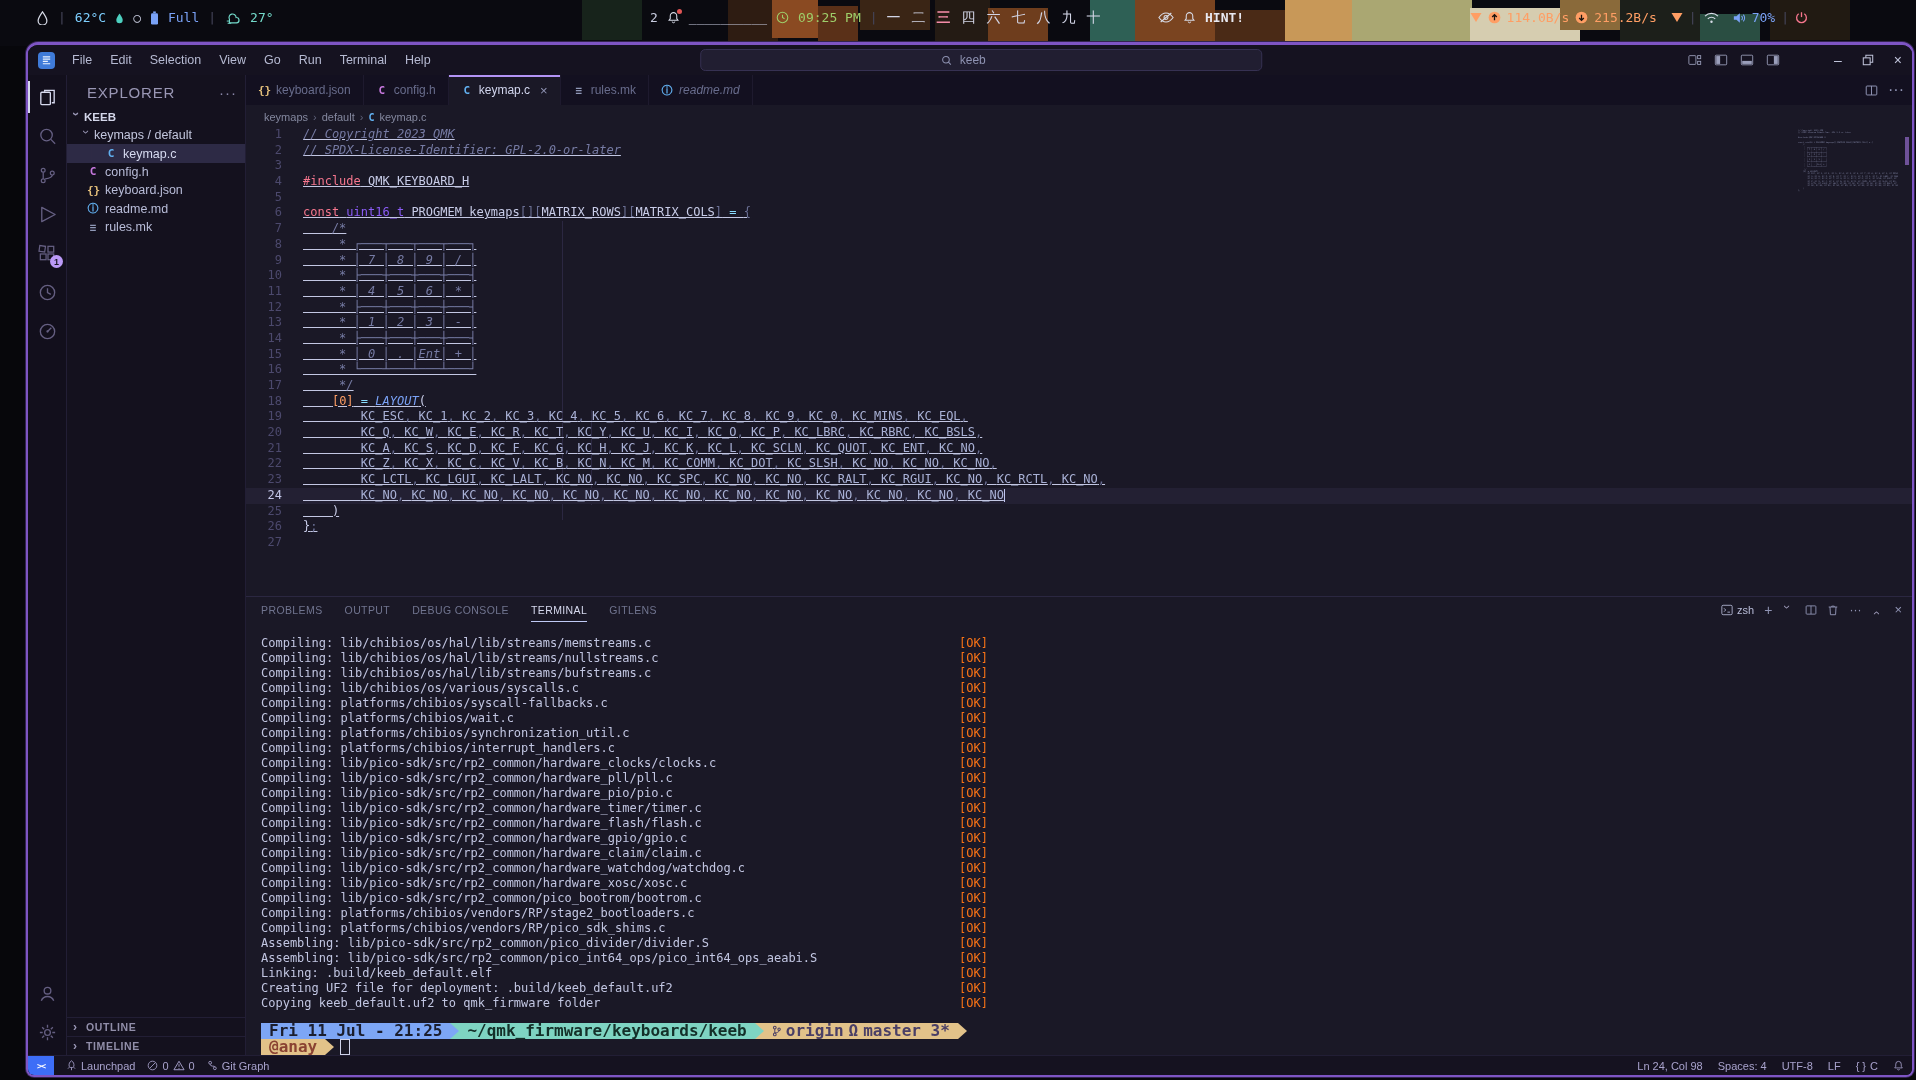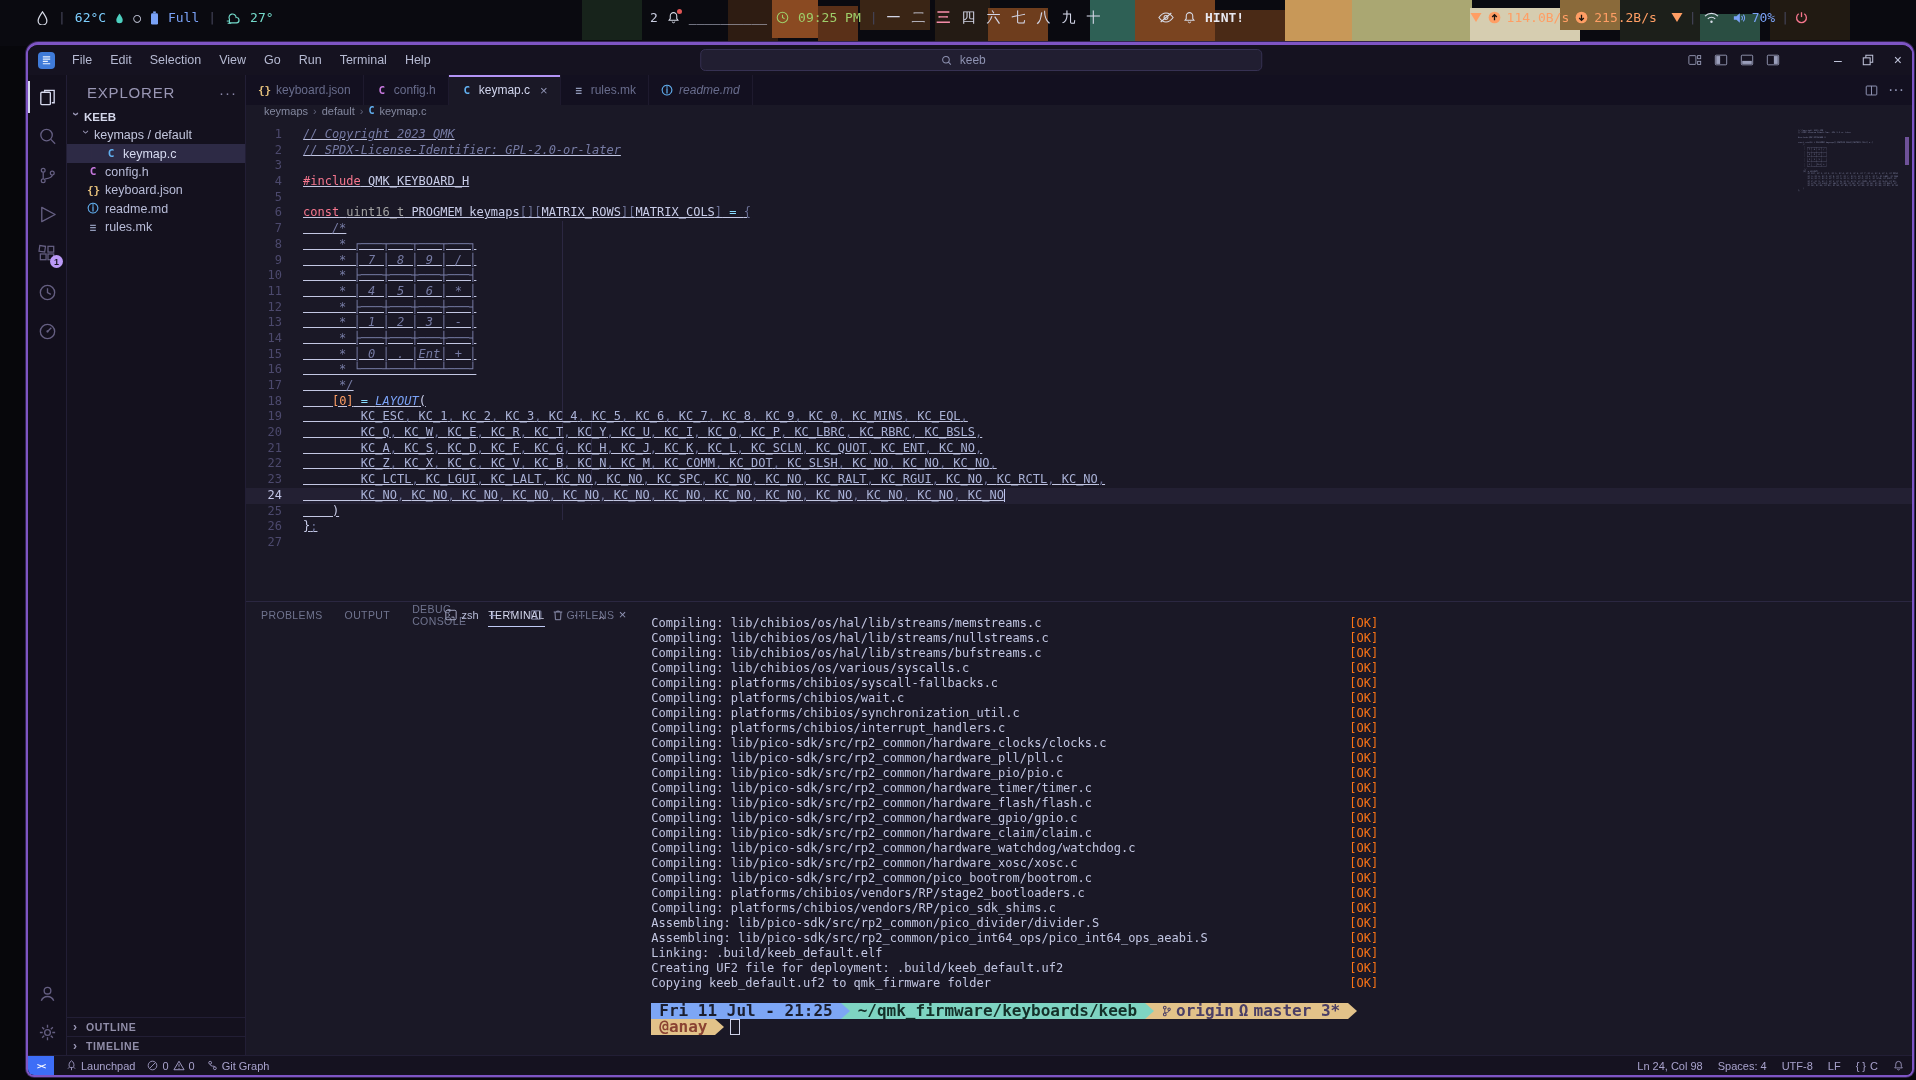--- a/index.html
+++ b/index.html
@@ -67,46 +67,46 @@
   
   .main{flex:1;display:flex;flex-direction:column;min-width:0;background:#1a1826;}
   .tabbar{height:30px;flex:0 0 30px;background:#131020;display:flex;align-items:stretch;position:relative;}
   .tab{display:flex;align-items:center;gap:6px;padding:0 12px;font-size:12px;color:#686c8c;background:#131020;
        border-right:1px solid #1e1a2e;cursor:default;}
   .tab .tlabel{white-space:nowrap;}
   .tab.active{background:#1a1826;color:#d2d6ee;box-shadow:inset 0 2px 0 #b394f5;}
   .tab.preview .tlabel{font-style:italic;}
   .tclose{color:#9094b4;margin-left:4px;font-size:13px;}
   .tabactions{position:absolute;right:8px;top:0;height:30px;display:flex;align-items:center;gap:10px;color:#9094b4;}
-  .crumbs{height:18px;flex:0 0 18px;display:flex;align-items:flex-start;gap:5px;padding-left:18px;font-size:11px;color:#84889f;background:#1a1826;}
+  .crumbs{height:18px;flex:0 0 18px;display:flex;align-items:flex-end;gap:5px;padding-left:18px;font-size:11px;color:#84889f;background:#1a1826;}
   .crumbs .sep{color:#5f627a;}
   .crumbs .cic{color:#61afef;font-weight:bold;font-family:"DejaVu Sans Mono",monospace;font-size:10px;}
   
   .codearea{flex:1;position:relative;overflow:hidden;padding-top:4px;font-family:"DejaVu Sans Mono",monospace;font-size:12px;line-height:15.7px;}
   .cl{display:flex;height:15.7px;position:relative;}
   .cl .ln{flex:0 0 36px;text-align:right;color:#4c496d;margin-right:21px;user-select:none;}
   .cl.cur{background:#232033;}
   .cl.cur .ln{color:#c3c6e8;}
   .ct{white-space:pre;color:#c3c7e3;text-decoration:underline;}
   .tk-cm{color:#767ba4;font-style:italic;}
   .tk-kw{color:#f7768e;}
-  .tk-ty{color:#a3a3a3;}
+  .tk-ty{color:#8b5cf6;}
   .tk-pl{color:#c8cce8;}
   .tk-pn{color:#6a6f94;}
   .tk-op{color:#89ddff;}
   .tk-nm{color:#ff9e64;}
   .tk-fn{color:#7aa2f7;font-style:italic;}
   .tk-kc{color:#a9b1d6;}
   .cursor{display:inline-block;width:1.5px;height:13px;background:#c0c5f0;vertical-align:text-bottom;}
   .iguide{position:absolute;width:1px;background:#2b2741;}
   .minimap{position:absolute;top:4px;right:14px;width:100px;height:90px;overflow:hidden;
            font-family:"DejaVu Sans Mono",monospace;font-size:2px;line-height:2.4px;color:#9196b8;opacity:.85;white-space:pre;}
   .ovmark{position:absolute;right:3px;top:14px;width:4px;height:28px;background:#7e5cad;opacity:.85;}
   
-  .panel{flex:0 0 453px;border-top:1px solid #2b2741;display:flex;background:#1a1826;}
+  .panel{flex:0 0 453px;border-top:1px solid #2b2741;display:flex;flex-direction:column;background:#1a1826;}
   .panelhead{height:25px;flex:0 0 25px;display:flex;align-items:center;padding-left:15px;position:relative;}
   .ptab{font-size:10.5px;letter-spacing:.4px;color:#70748f;margin-right:22px;height:25px;display:flex;align-items:center;}
   .ptab.active{color:#d6d9ee;box-shadow:inset 0 -1px 0 #c0caf5;}
   .panelactions{position:absolute;right:10px;top:0;height:25px;display:flex;align-items:center;gap:10px;color:#9094b4;font-size:12px;}
   .shellsel{display:flex;align-items:center;gap:4px;font-size:11px;color:#b8bcd8;}
   .termbody{flex:1;padding:14px 0 0 15px;font-family:"DejaVu Sans Mono",monospace;font-size:12px;line-height:15px;color:#c2c6e2;position:relative;}
   .trow{position:relative;height:15px;white-space:pre;}
   .tok{position:absolute;left:698px;color:#f97316;}
   
   .prompt{margin-top:12px;font-weight:bold;font-size:16px;}

